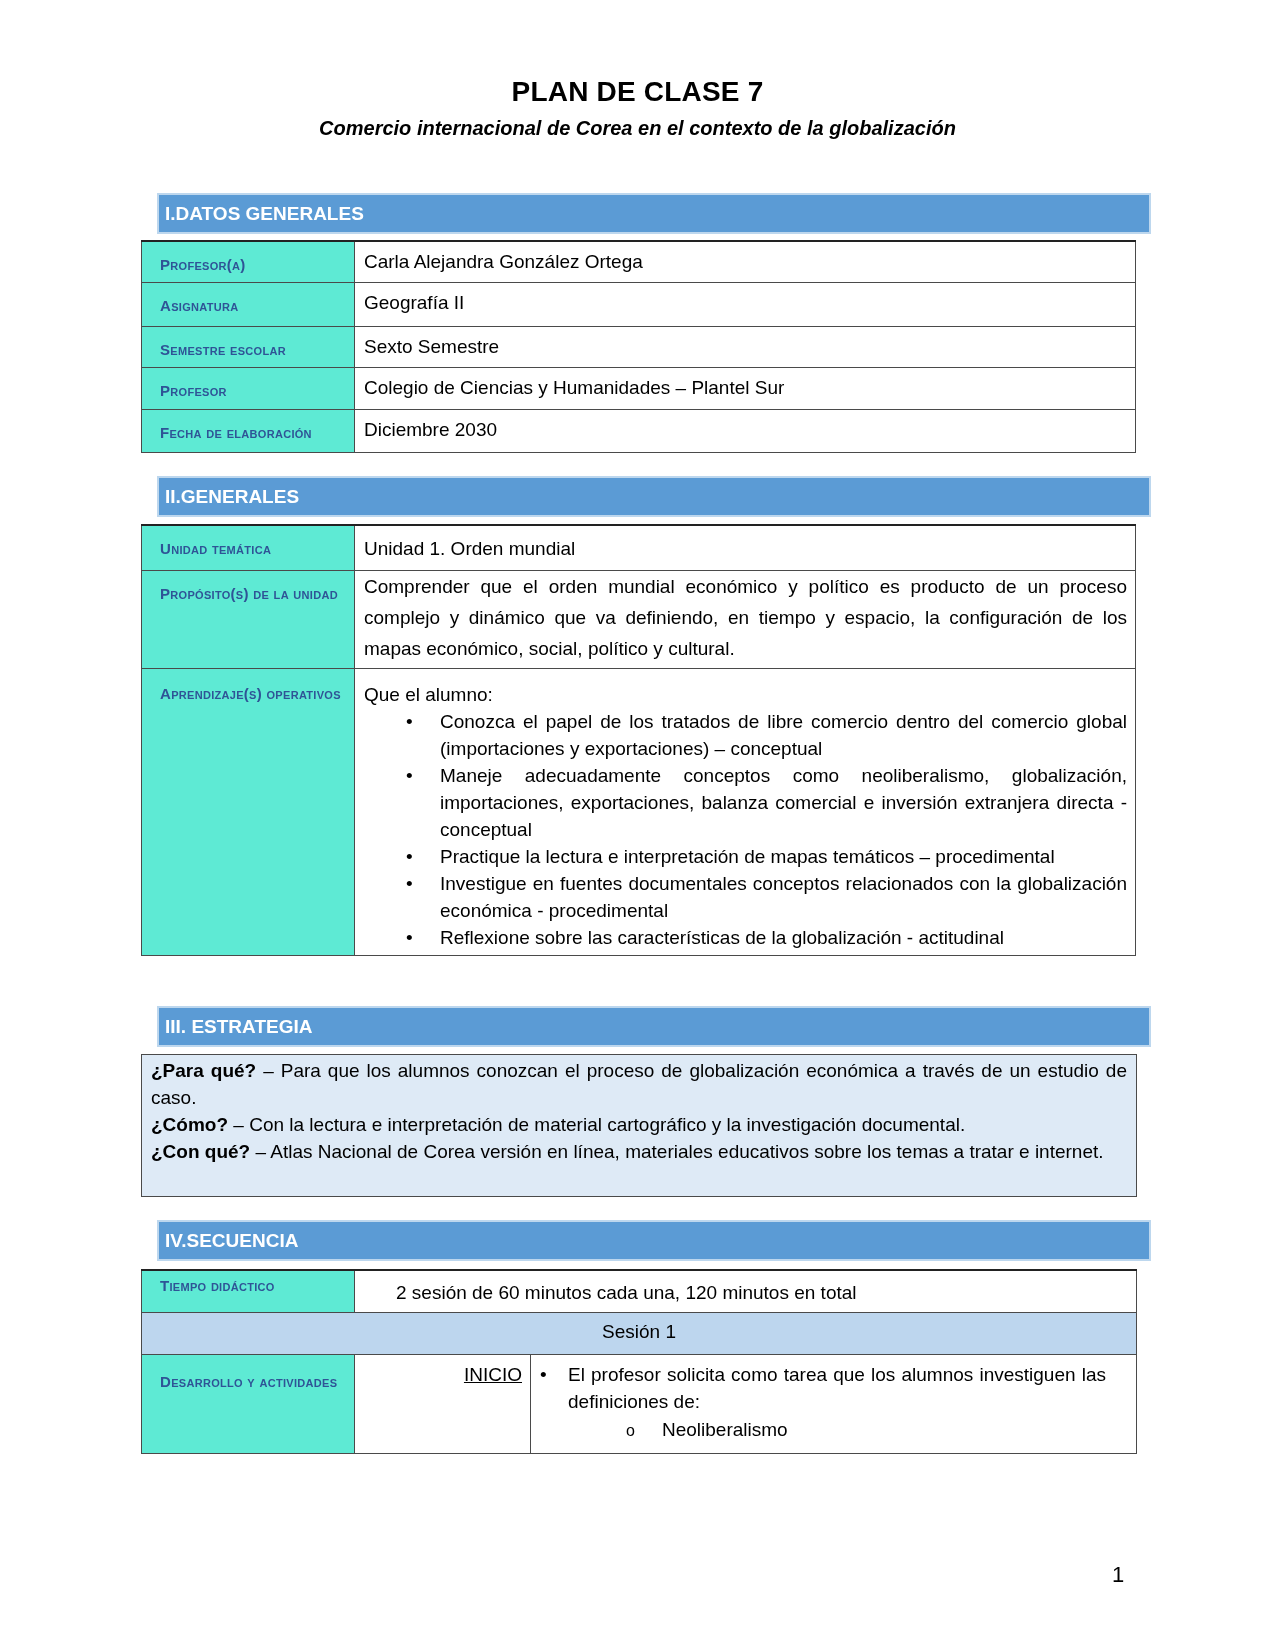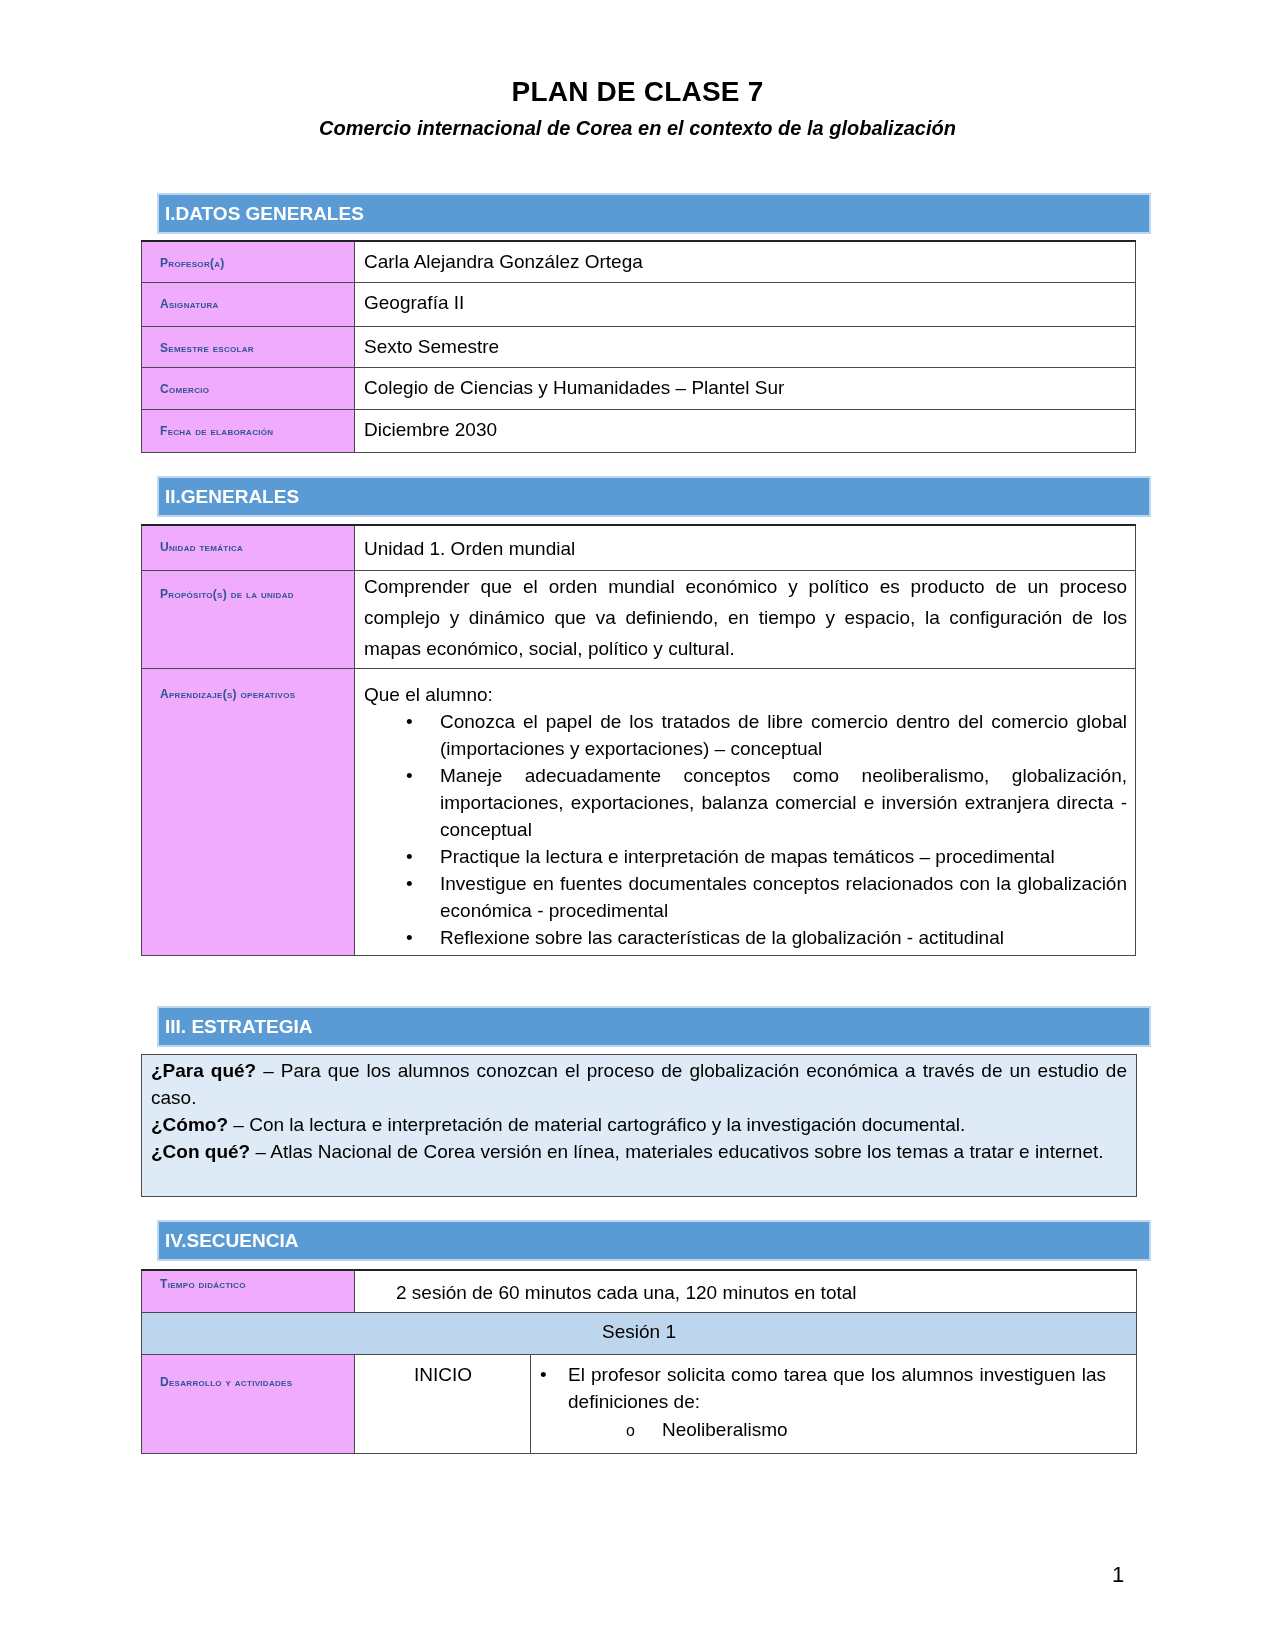--- a/index.html
+++ b/index.html
@@ -7,32 +7,32 @@
   body { position: relative; font-family: "Liberation Sans", "DejaVu Sans", sans-serif; color: #000; overflow: hidden; }
 
   .title { position: absolute; top: 76px; left: 0; width: 1275px; text-align: center; font-size: 28px; font-weight: bold; letter-spacing: 0.2px; }
   .subtitle { position: absolute; top: 117px; left: 0; width: 1275px; text-align: center; font-size: 20px; font-weight: bold; font-style: italic; }
 
   .section-header { position: absolute; left: 141px; width: 994px; height: 41px; background: #5B9BD5; border: 2px solid #BDD7EE; color: #ffffff; font-size: 19px; font-weight: bold; padding: 8px 6px; margin-left: 16px; }
 
   table.grid { position: absolute; left: 141px; width: 995px; border-collapse: collapse; font-size: 19px; }
   table.grid td { border: 1.5px solid #4a4a4a; vertical-align: top; }
   table.grid tr:first-child td { border-top: 2px solid #222; }
-  td.label { width: 213px; background: #f0abfc; color: #2F5496; font-weight: bold; font-size: 12px; padding: 14px 10px 4px 18px; font-variant: small-caps; letter-spacing: 0.3px; }
+  td.label { width: 213px; background: #5eead4; color: #2F5496; font-weight: bold; font-size: 15px; padding: 14px 10px 4px 18px; font-variant: small-caps; letter-spacing: 0.3px; }
   td.value { padding: 6px 8px 4px 9px; line-height: 27px; }
   td.justify { text-align: justify; text-align-last: left; line-height: 31px; }
 
   ul.bul { list-style: none; margin-left: 42px; }
   ul.bul li { position: relative; padding-left: 34px; line-height: 27px; text-align: justify; text-align-last: left; }
   ul.bul li::before { content: "\2022"; position: absolute; left: 0; top: 0; font-size: 19px; }
 
   .strategy-box { position: absolute; left: 141px; width: 996px; top: 1054px; height: 143px; background: #DEEAF6; border: 1.5px solid #4a4a4a; font-size: 19px; line-height: 27px; padding: 2px 9px; text-align: justify; }
   .strategy-box b { font-weight: bold; }
 
-  .center { text-align: center; }
+  .center { text-align: right; text-decoration: underline; }
   .sesion-row td { background: #BDD6EE; text-align: center; padding: 8px 0; }
 
   .page-number { position: absolute; left: 1112px; top: 1562px; font-size: 22px; font-family: "Liberation Sans", sans-serif; }
 </style>
 </head>
 <body>
 
 <div class="title">PLAN DE CLASE 7</div>
 <div class="subtitle">Comercio internacional de Corea en el contexto de la globalización</div>
 
@@ -45,21 +45,21 @@
   </tr>
   <tr style="height:44px;">
     <td class="label">Asignatura</td>
     <td class="value">Geografía II</td>
   </tr>
   <tr style="height:41px;">
     <td class="label">Semestre escolar</td>
     <td class="value">Sexto Semestre</td>
   </tr>
   <tr style="height:42px;">
-    <td class="label">Comercio</td>
+    <td class="label">Profesor</td>
     <td class="value">Colegio de Ciencias y Humanidades – Plantel Sur</td>
   </tr>
   <tr style="height:43px;">
     <td class="label">Fecha de elaboración</td>
     <td class="value">Diciembre 2030</td>
   </tr>
 </tbody>
   </table>
 
 <div class="section-header" style="top:476px;">II.GENERALES</div>

